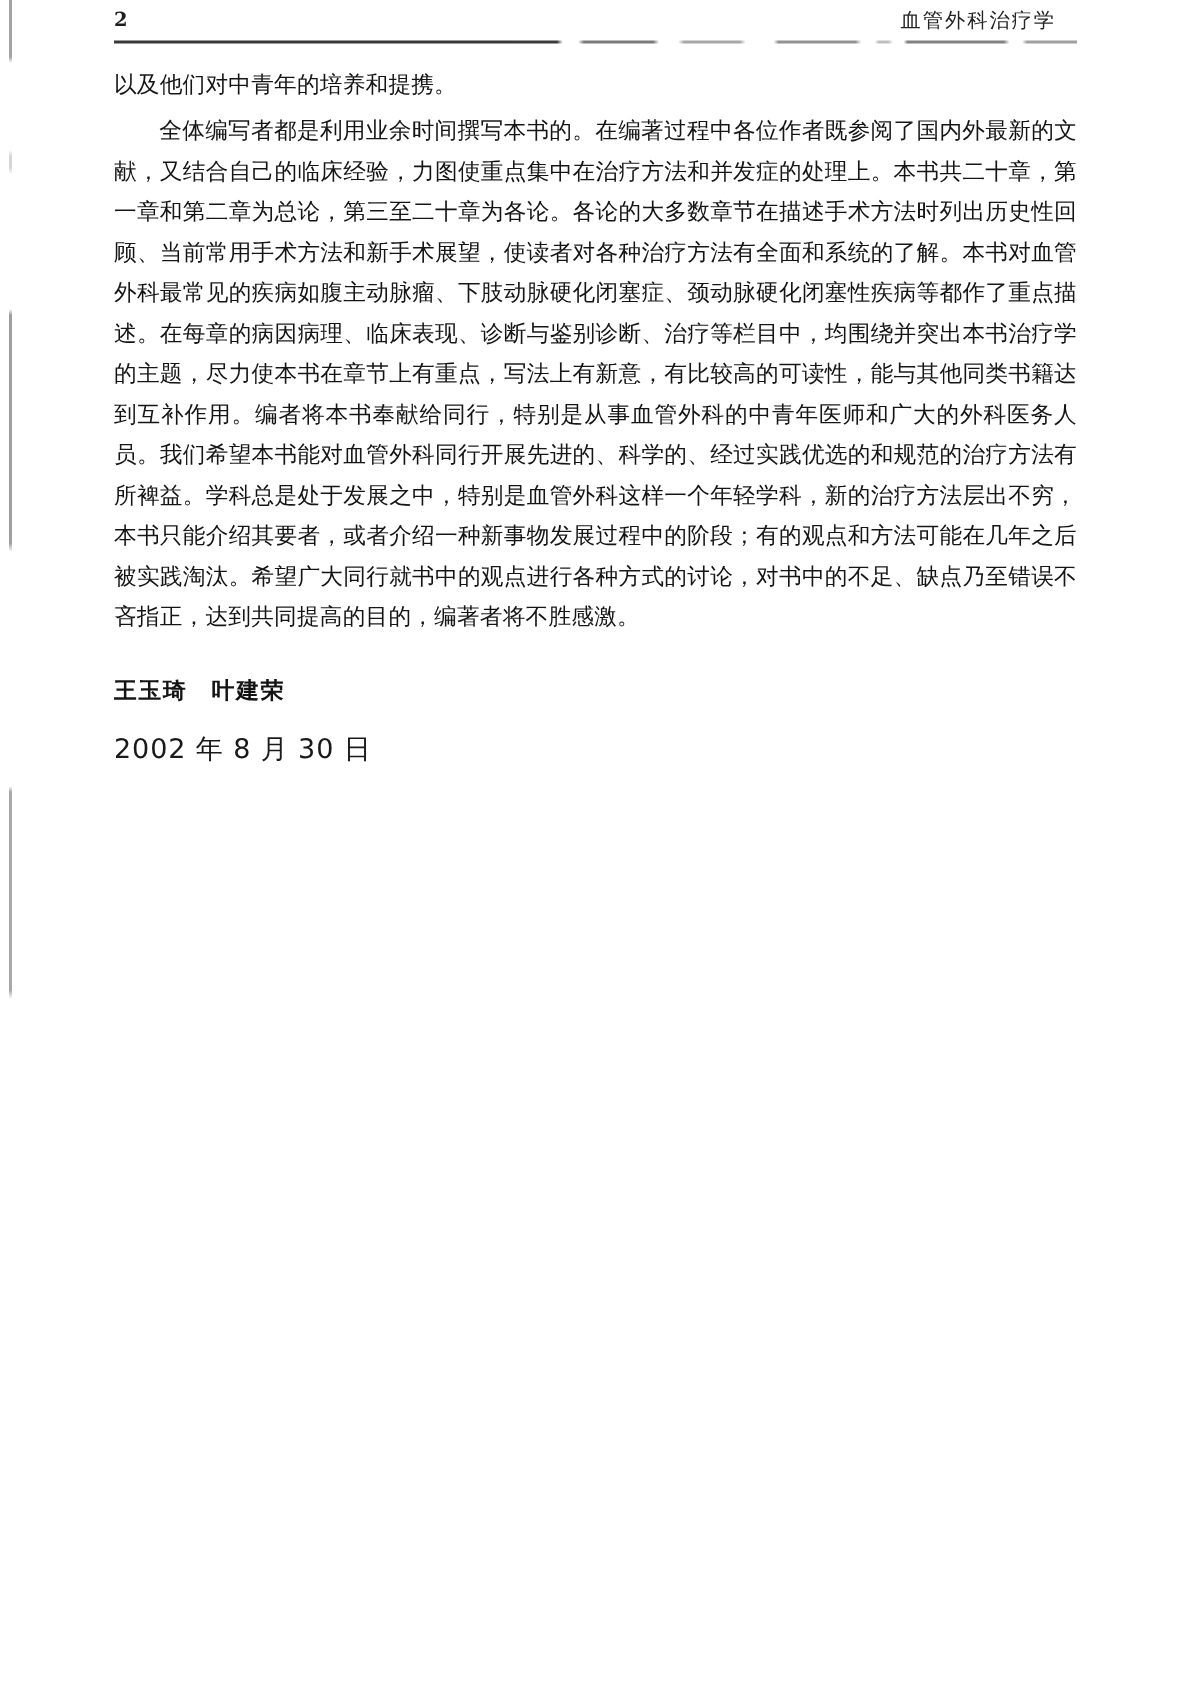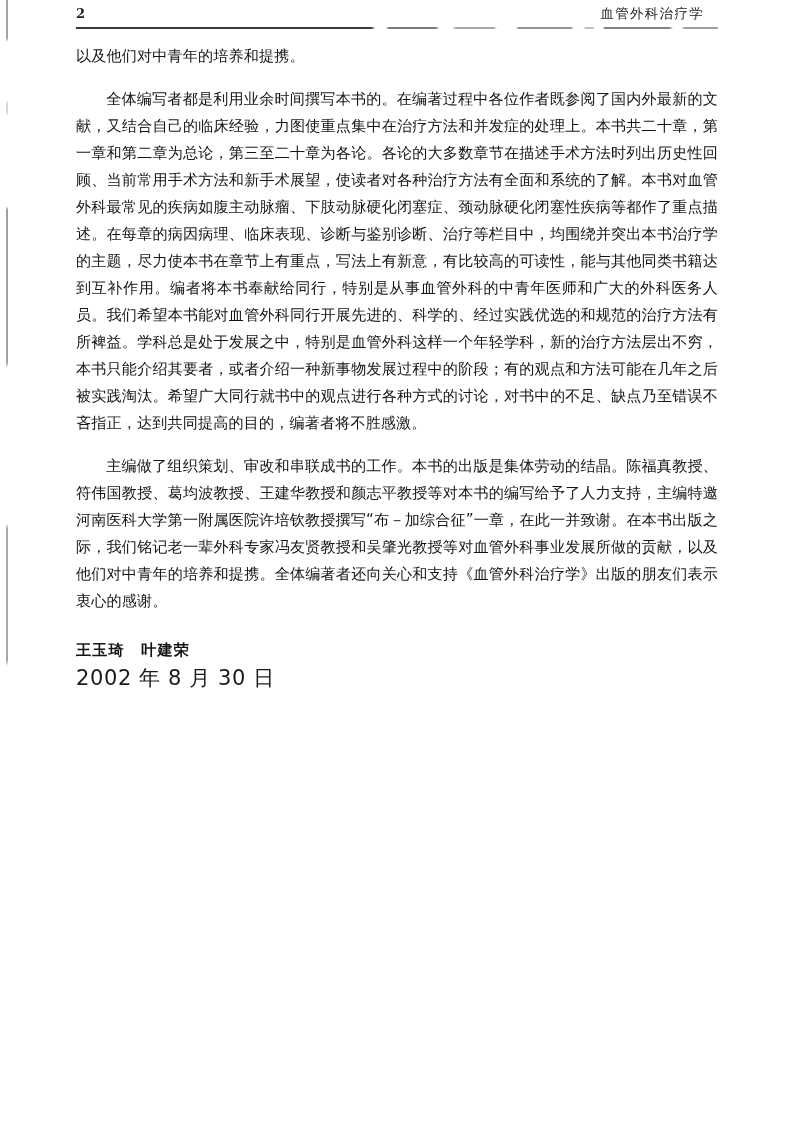--- a/index.html
+++ b/index.html
@@ -131,21 +131,21 @@
     font-size: 15.1px;
     line-height: 27px;
     color: #151515;
     text-align: justify;
     text-align-last: left;
     text-justify: inter-character;
     letter-spacing: 0.15px;
     word-break: break-all;
   }
   .para + .para {
-    margin-top: 16px;
+    margin-top: 4px;
   }
   .indent {
     text-indent: 2em;
   }
 
   
   .signoff {
     margin-top: 22px;
     text-align: left;
     padding-right: 16px;
@@ -153,23 +153,23 @@
   .signers {
     font-family: "DejaVu Sans", "Liberation Sans", sans-serif;
     font-size: 15.1px;
     font-weight: bold;
     color: #131313;
     letter-spacing: 1.2px;
     line-height: 26px;
     white-space: pre;
   }
   .signdate {
-    margin-top: 2px;
+    margin-top: 14px;
     font-family: "DejaVu Sans", "Liberation Sans", sans-serif;
-    font-size: 21px;
+    font-size: 18px;
     color: #1a1a1a;
     letter-spacing: 0.6px;
     line-height: 26px;
     padding-right: 2px;
   }
 </style>
 </head>
 <body>
 
 <div class="page">
@@ -180,21 +180,20 @@
 
     <div class="header">
       <div class="folio">2</div>
       <div class="running-title">血管外科治疗学</div>
       <div class="header-rule"></div>
     </div>
 
     <div class="body-text">
       <p class="para">以及他们对中青年的培养和提携。</p>
       <p class="para indent">全体编写者都是利用业余时间撰写本书的。在编著过程中各位作者既参阅了国内外最新的文献，又结合自己的临床经验，力图使重点集中在治疗方法和并发症的处理上。本书共二十章，第一章和第二章为总论，第三至二十章为各论。各论的大多数章节在描述手术方法时列出历史性回顾、当前常用手术方法和新手术展望，使读者对各种治疗方法有全面和系统的了解。本书对血管外科最常见的疾病如腹主动脉瘤、下肢动脉硬化闭塞症、颈动脉硬化闭塞性疾病等都作了重点描述。在每章的病因病理、临床表现、诊断与鉴别诊断、治疗等栏目中，均围绕并突出本书治疗学的主题，尽力使本书在章节上有重点，写法上有新意，有比较高的可读性，能与其他同类书籍达到互补作用。编者将本书奉献给同行，特别是从事血管外科的中青年医师和广大的外科医务人员。我们希望本书能对血管外科同行开展先进的、科学的、经过实践优选的和规范的治疗方法有所裨益。学科总是处于发展之中，特别是血管外科这样一个年轻学科，新的治疗方法层出不穷，本书只能介绍其要者，或者介绍一种新事物发展过程中的阶段；有的观点和方法可能在几年之后被实践淘汰。希望广大同行就书中的观点进行各种方式的讨论，对书中的不足、缺点乃至错误不吝指正，达到共同提高的目的，编著者将不胜感激。</p>
-      <p class="para indent">主编做了组织策划、审改和串联成书的工作。本书的出版是集体劳动的结晶。陈福真教授、符伟国教授、葛均波教授、王建华教授和颜志平教授等对本书的编写给予了人力支持，主编特邀河南医科大学第一附属医院许培钦教授撰写“布－加综合征”一章，在此一并致谢。在本书出版之际，我们铭记老一辈外科专家冯友贤教授和吴肇光教授等对血管外科事业发展所做的贡献，以及他们对中青年的培养和提携。全体编著者还向关心和支持《血管外科治疗学》出版的朋友们表示衷心的感谢。</p>
     </div>
 
     <div class="signoff">
       <div class="signers">王玉琦　叶建荣</div>
       <div class="signdate">2002 年 8 月 30 日</div>
     </div>
 
   </div>
 </div>
 

